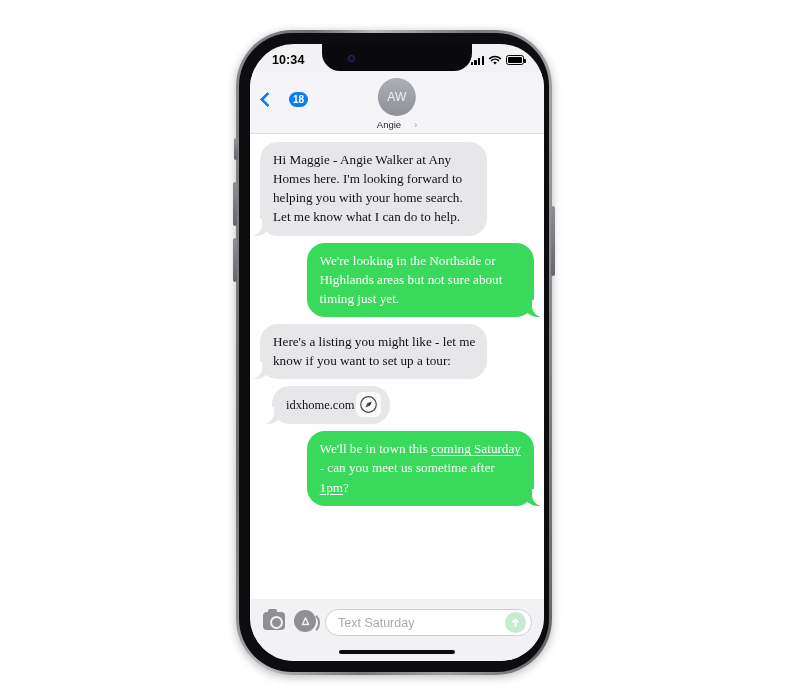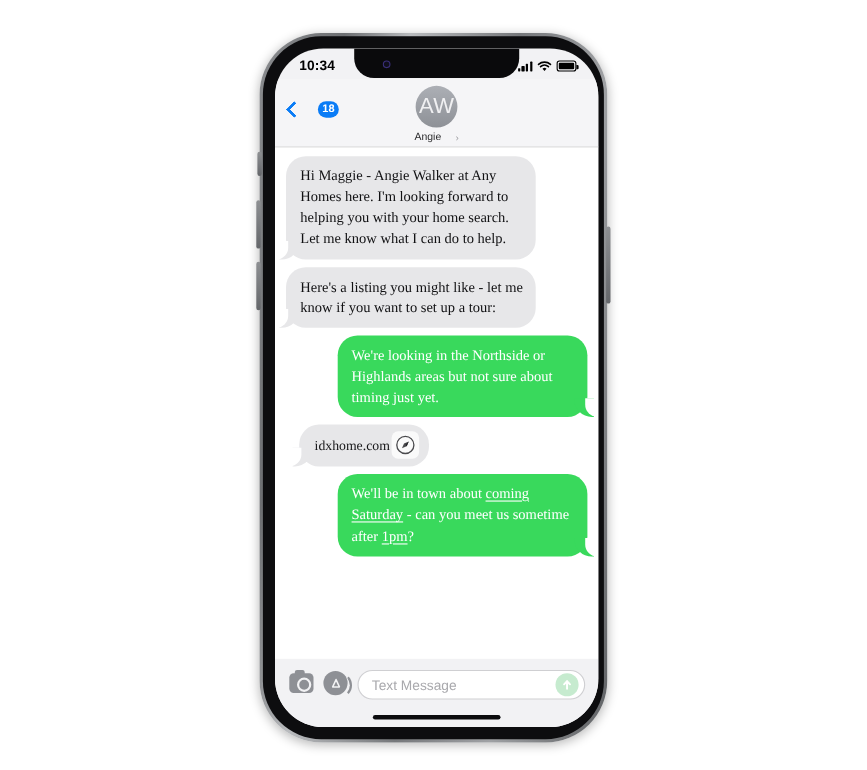--- a/index.html
+++ b/index.html
@@ -92,21 +92,21 @@
     background: #0a7cf6; color:#fff; font-size: 10px; font-weight: bold;
     border-radius: 9px; min-width: 19px; height: 15px; line-height: 15px; text-align:center; padding: 0 4px;
   }
   .nav-contact {
     position: absolute; left: 50%; transform: translateX(-50%); top: 6px;
     display: flex; flex-direction: column; align-items: center; cursor: pointer;
   }
   .avatar {
     width: 38px; height: 38px; border-radius: 50%;
     background: linear-gradient(180deg,#acafb5,#8e9197);
-    color: #f0f0f2; font-size: 20px; font-weight: 500;
+    color: #f0f0f2; font-size: 12px; font-weight: 500;
     display: flex; align-items: center; justify-content: center; letter-spacing: .3px;
   }
   .nav-name { font-size: 9.5px; color: #2b2b2d; margin-top: 3px; display: flex; align-items: center; gap: 13px; }
   .nav-name .arr { font-size: 9px; color: #9a9a9e; }
 
   
   .convo {
     position: absolute; top: 90px; left: 0; right: 0; bottom: 62px;
     background: #ffffff;
     padding: 8px 10px 4px 10px;
@@ -257,62 +257,62 @@
             </div>
           </div>
         </div>
 
         <div class="convo">
 
           <div class="row in">
             <div class="bubble gray">Hi Maggie - Angie Walker at Any Homes here. I'm looking forward to helping you with your home search. Let me know what I can do to help.</div>
           </div>
 
+          <div class="row out">
+            <div class="bubble green">We're looking in the Northside or Highlands areas but not sure about timing just yet.</div>
+          </div>
+
           <div class="row in">
             <div class="bubble gray">Here's a listing you might like - let me know if you want to set up a tour:</div>
-          </div>
-
-          <div class="row out">
-            <div class="bubble green">We're looking in the Northside or Highlands areas but not sure about timing just yet.</div>
           </div>
 
           <div class="row in link-row">
             <div class="bubble gray link">
               <span class="link-text">idxhome.com</span>
               <span class="safari">
                 <svg width="19" height="19" viewBox="0 0 22 22">
                   <circle cx="11" cy="11" r="9" fill="none" stroke="#4a4a4d" stroke-width="1.4"></circle>
                   <path d="M14.6 7.4 L9.6 9.6 L7.4 14.6 L12.4 12.4 Z" fill="#4a4a4d"></path>
                   <path d="M11 11 L12.4 12.4 L14.6 7.4 Z" fill="#232326"></path>
                 </svg>
               </span>
             </div>
           </div>
 
           <div class="row out">
             <div class="bubble green">
-              <span>We'll be in town about </span><span class="lnk">coming Saturday</span><span> - can you meet us sometime after </span><span class="lnk">1pm</span><span>?</span>
+              <span>We'll be in town this </span><span class="lnk">coming Saturday</span><span> - can you meet us sometime after </span><span class="lnk">1pm</span><span>?</span>
             </div>
           </div>
 
         </div>
 
         <div class="inputbar">
           <div class="icon-btn">
             <div class="cam"></div>
           </div>
           <div class="icon-btn">
             <div class="appstore">
               <svg width="13" height="13" viewBox="0 0 14 14">
                 <path d="M7 3 L10.3 10.2 L3.7 10.2 Z" fill="none" stroke="#f2f2f4" stroke-width="1.5" stroke-linejoin="round"></path>
               </svg>
             </div>
           </div>
           <div class="field">
-            <span class="ph">Text Message</span>
+            <span class="ph">Text Saturday</span>
             <span class="send">
               <svg width="13" height="13" viewBox="0 0 14 14">
                 <path d="M7 11 L7 3.6 M7 3.6 L4.1 6.6 M7 3.6 L9.9 6.6" stroke="#fff" stroke-width="1.9" fill="none" stroke-linecap="round" stroke-linejoin="round"></path>
               </svg>
             </span>
           </div>
         </div>
 
         <div class="home-ind"></div>
 

